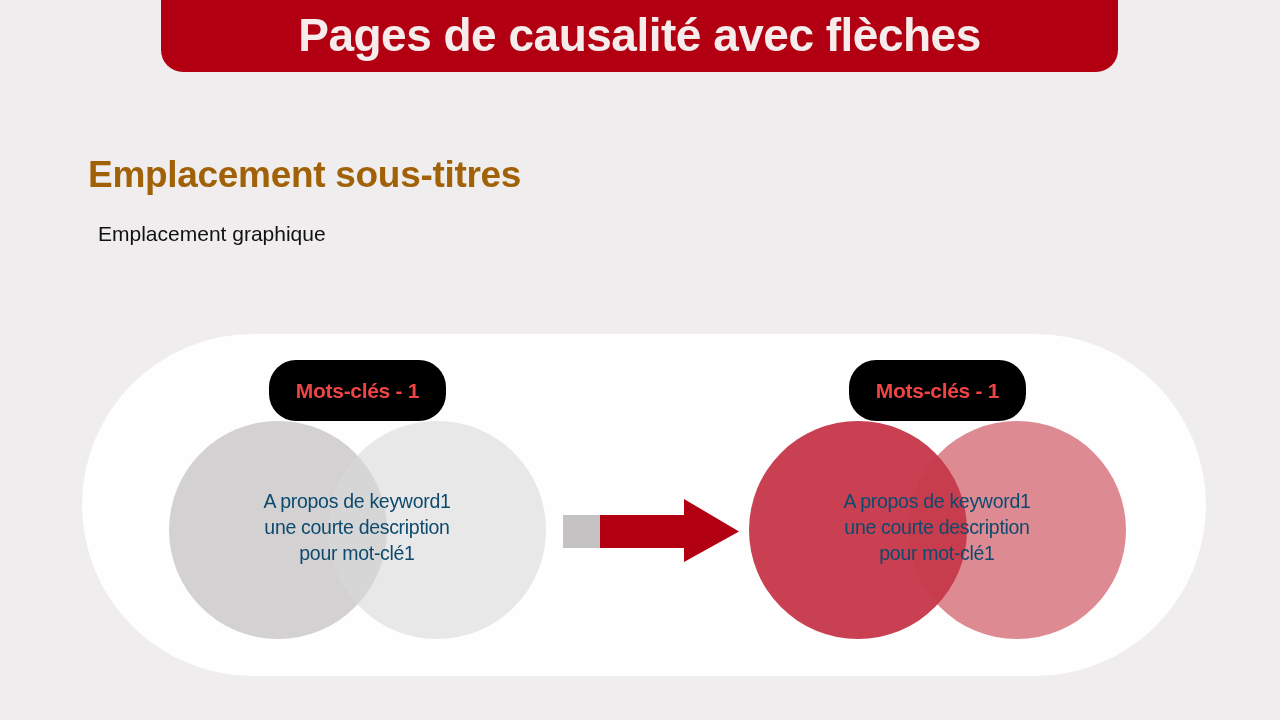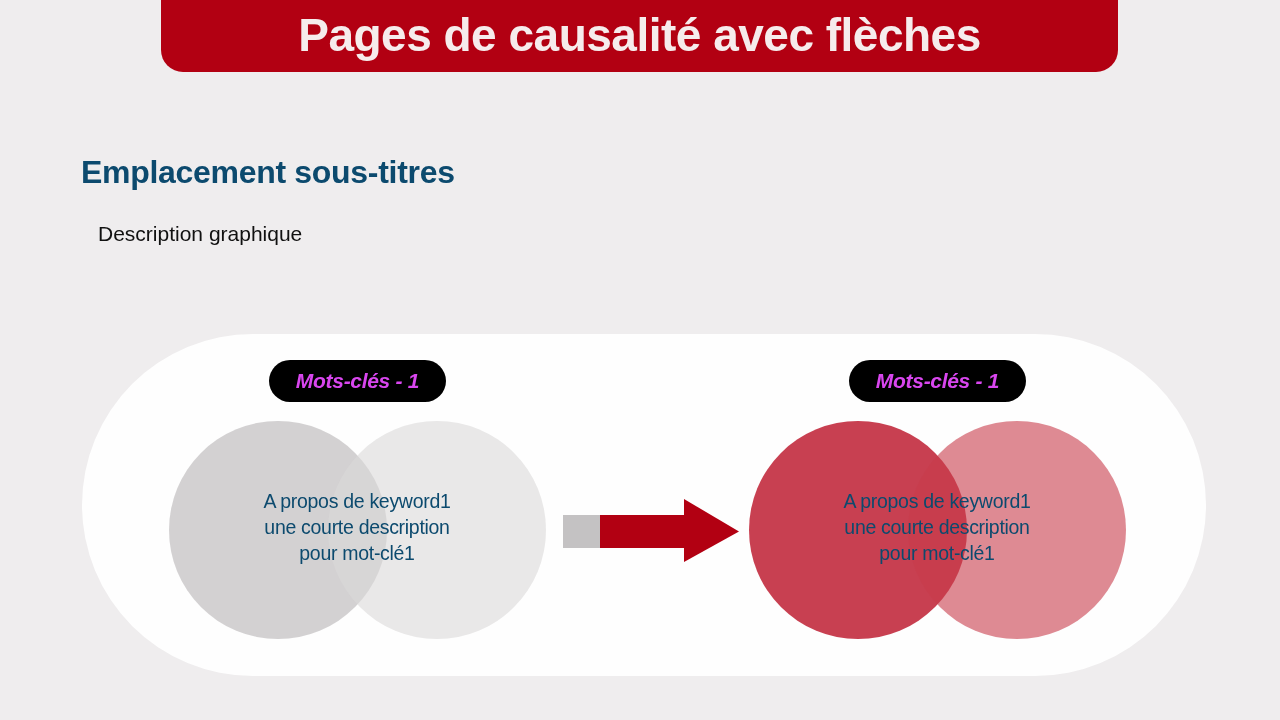--- a/index.html
+++ b/index.html
@@ -12,54 +12,53 @@
     .title-bar {
       position: absolute; left: 161px; top: 0; width: 957px; height: 72px;
       background: #b20012; border-radius: 0 0 22px 22px;
       display: flex; align-items: center; justify-content: center;
     }
     .title-bar h1 {
       color: #f6ecec; font-size: 46px; font-weight: bold; letter-spacing: -0.5px;
       margin-top: -2px;
     }
     .subtitle {
-      position: absolute; left: 81px; top: 154px;
-      font-size: 32px; font-weight: bold; color: #0c4a6e; letter-spacing: -0.3px;
+      position: absolute; left: 88px; top: 154px;
+      font-size: 37px; font-weight: bold; color: #a16207; letter-spacing: -0.3px;
     }
     .description {
       position: absolute; left: 98px; top: 222px;
       font-size: 21px; color: #111; 
     }
     .panel {
       position: absolute; left: 82px; top: 334px; width: 1124px; height: 342px;
       background: #fefefe; border-radius: 171px;
     }
     .badge {
-      position: absolute; height: 42px; border-radius: 27px; background: #000;
-      color: #d946ef; font-size: 21px; font-weight: bold;
+      position: absolute; height: 61px; border-radius: 27px; background: #000;
+      color: #ef4444; font-size: 21px; font-weight: bold;
       display: flex; align-items: center; justify-content: center;
       letter-spacing: -0.3px;
-      font-style: italic;
     }
     .circle { position: absolute; width: 218px; height: 218px; border-radius: 50%; }
     .venn-text {
       position: absolute; width: 260px; text-align: center;
       font-size: 19.5px; line-height: 26px; color: #0c4a6e; letter-spacing: -0.3px;
     }
     .arrow { position: absolute; left: 563px; top: 498px; }
   </style>
 </head>
 <body>
 
 <div class="title-bar">
   <h1>Pages de causalité avec flèches</h1>
 </div>
 
 <div class="subtitle">Emplacement sous-titres</div>
-<div class="description">Description graphique</div>
+<div class="description">Emplacement graphique</div>
 
 <div class="panel"></div>
 
 <div class="badge" style="left:269px; top:360px; width:177px;">Mots-clés - 1</div>
 <div class="circle" style="left:169px; top:421px; background:rgba(196,194,195,0.75);"></div>
 <div class="circle" style="left:328px; top:421px; background:rgba(218,216,217,0.6);"></div>
 <div class="venn-text" style="left:227px; top:488px;">
   <div>A propos de keyword1</div>
   <div>une courte description</div>
   <div>pour mot-clé1</div>

